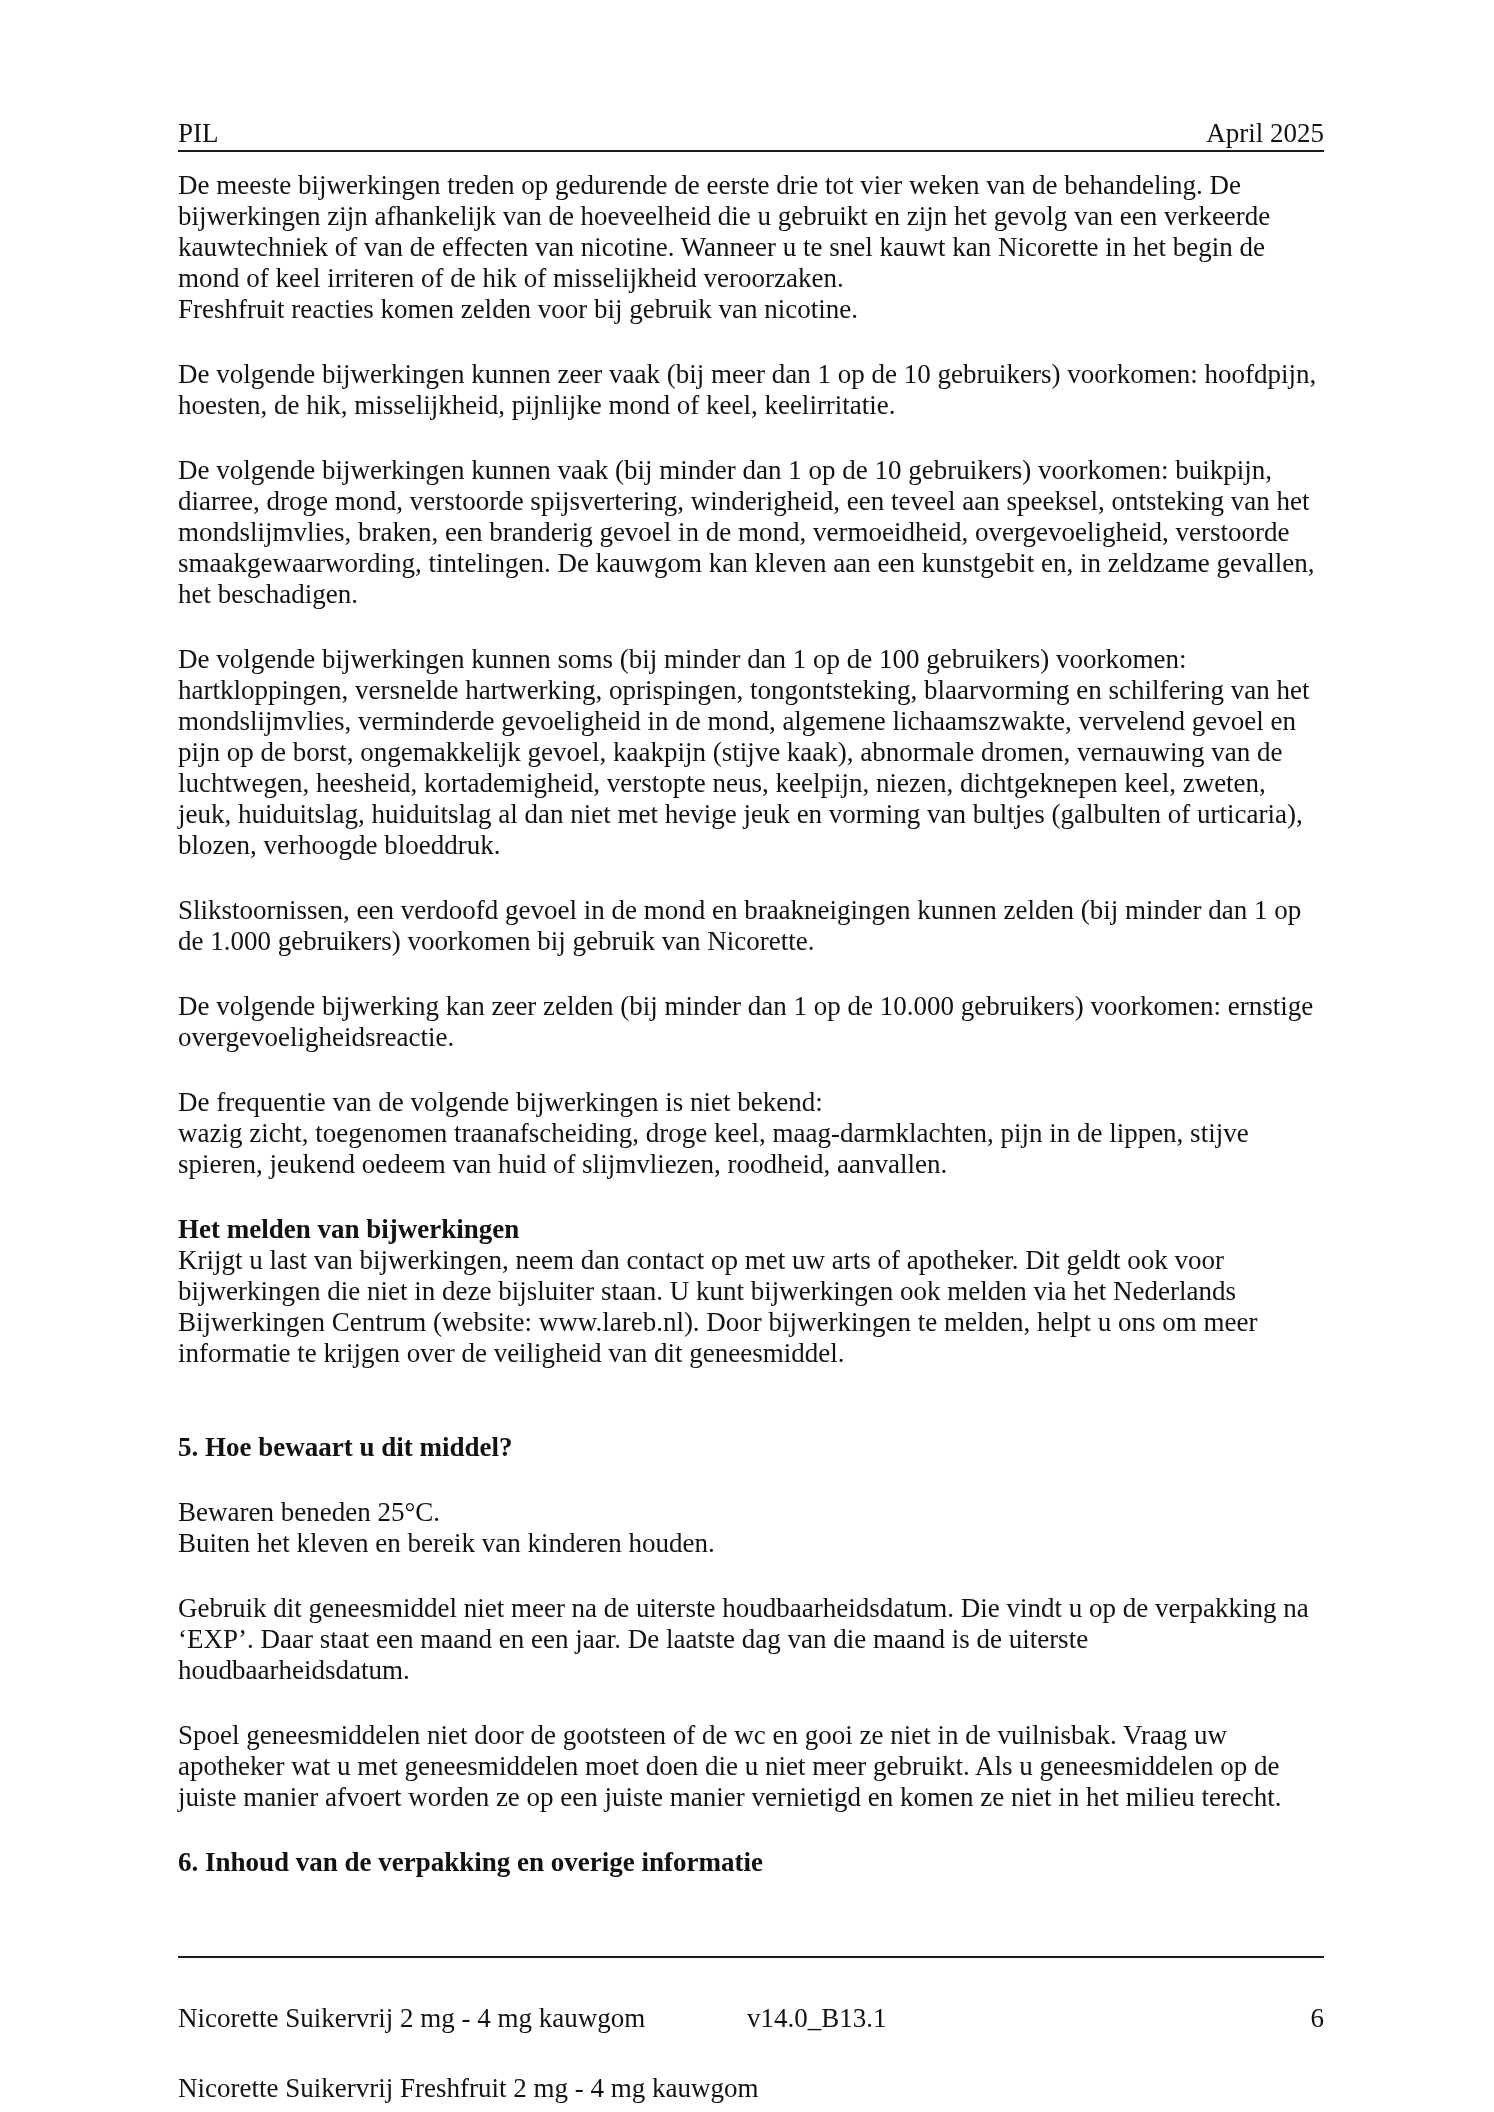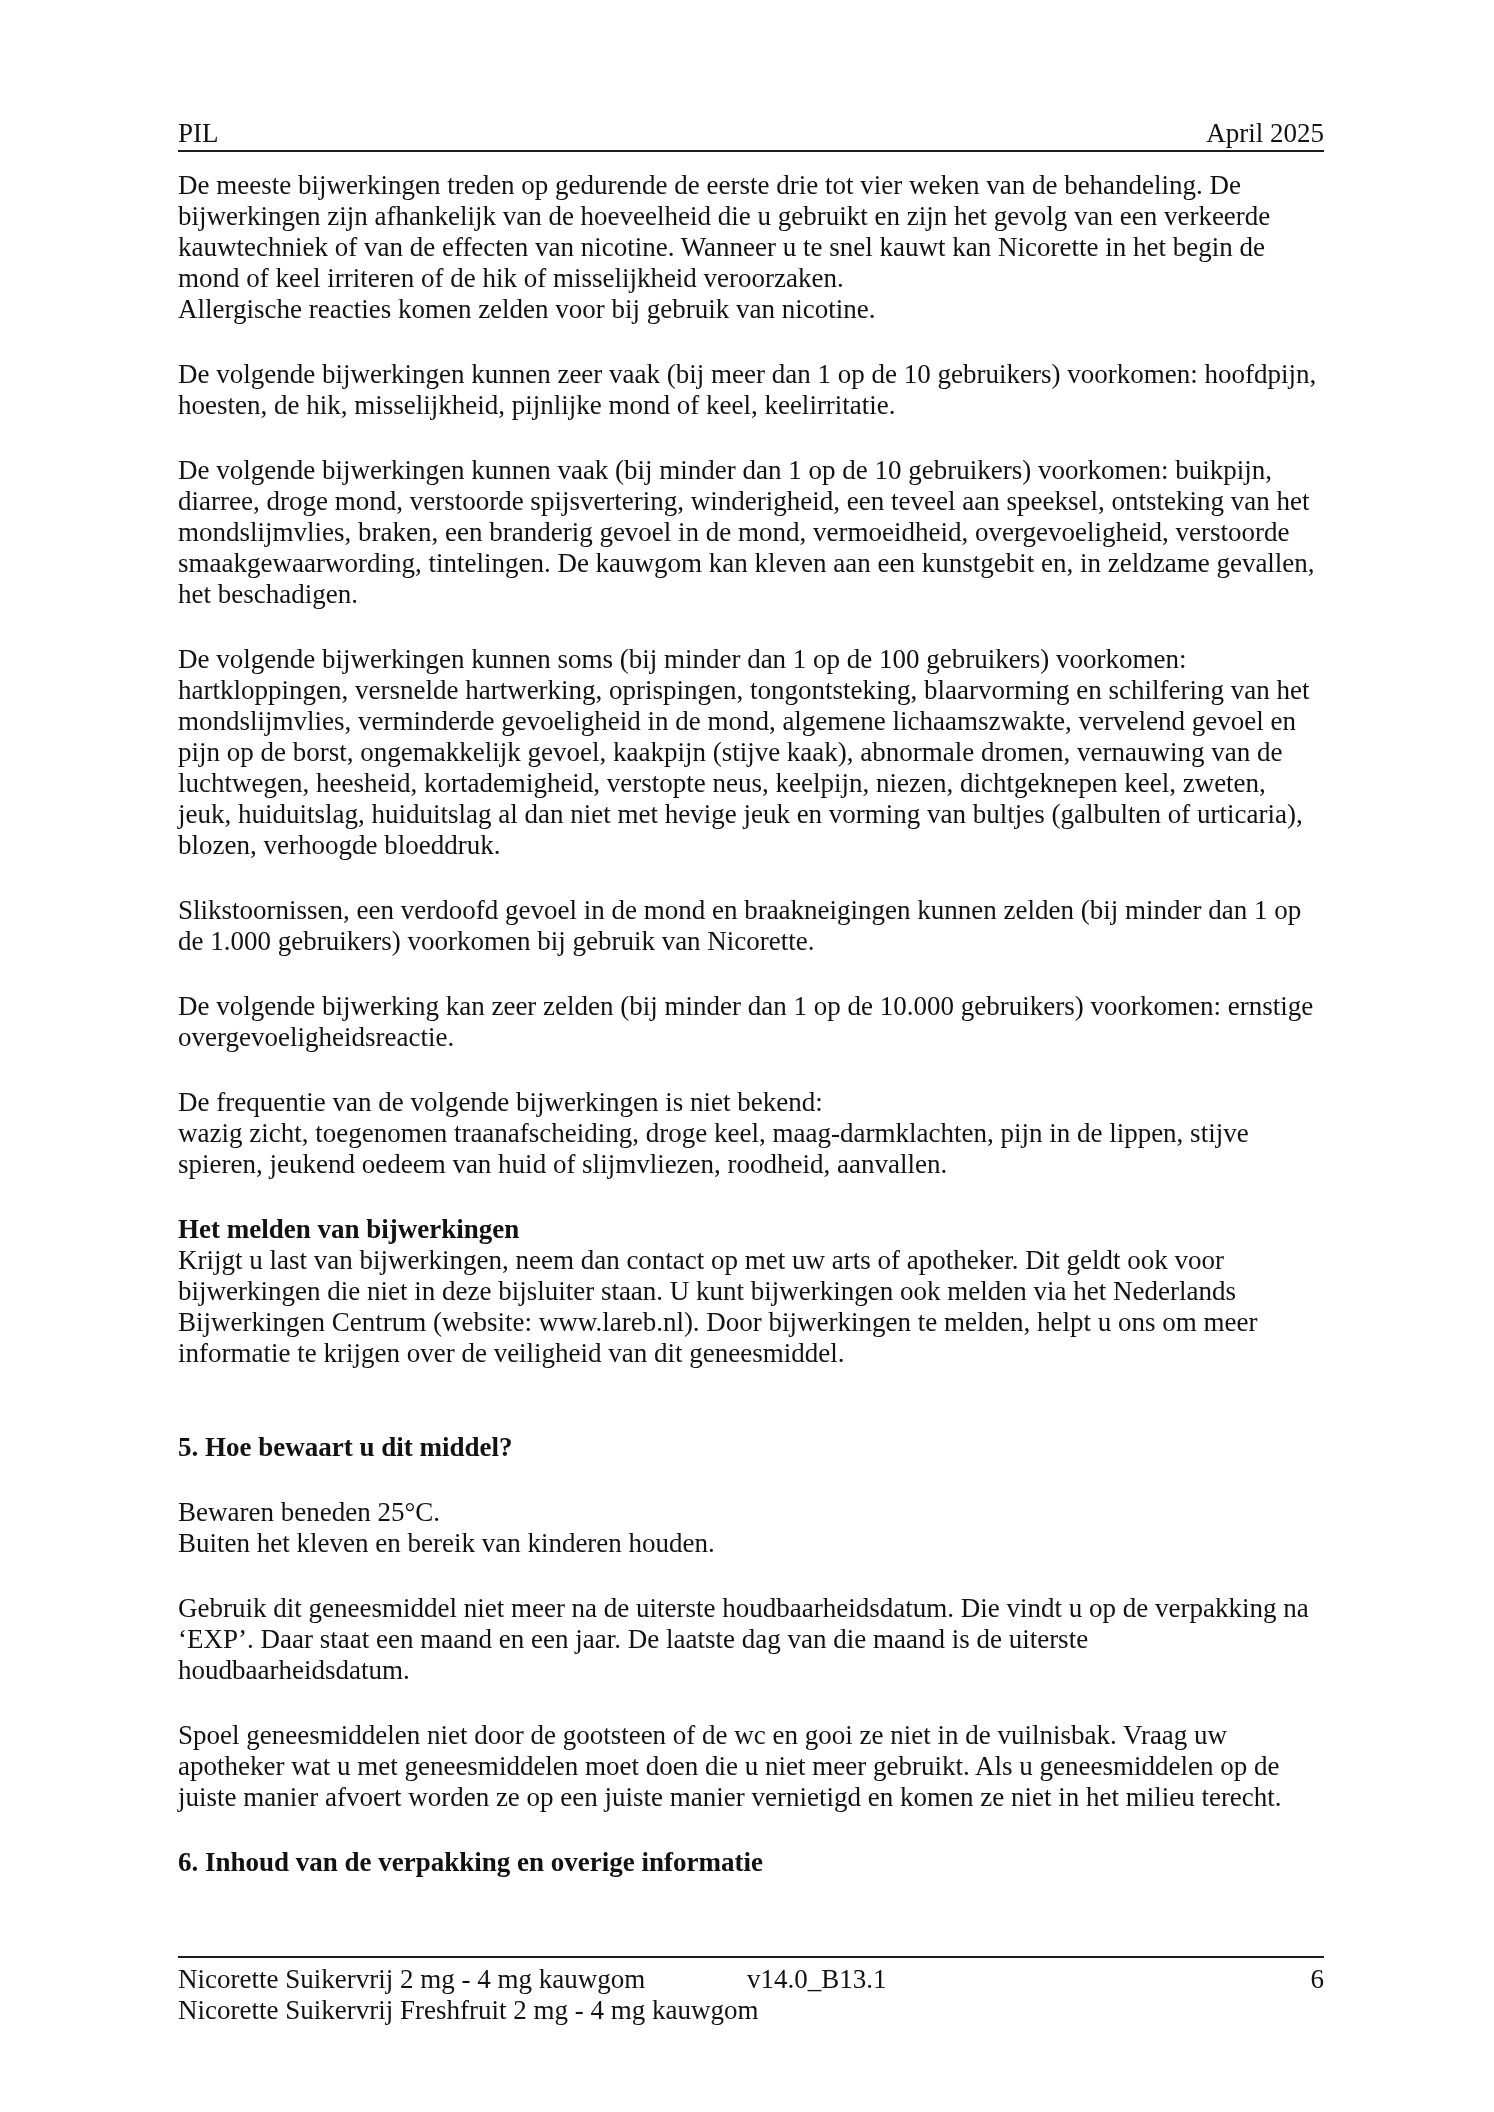--- a/index.html
+++ b/index.html
@@ -52,38 +52,39 @@
     left: 178px;
     top: 1956px;
     width: 1146px;
     border-top: 2px solid #1c1c1c;
     padding-top: 6px;
   }
   .footer-row {
     position: relative;
     height: 31px;
     white-space: nowrap;
+    margin-top: 39px;
   }
   .footer-left   { position: absolute; left: 0; }
   .footer-center { position: absolute; left: 569px; }
   .footer-right  { position: absolute; right: 0; }
 </style>
 </head>
 <body>
 
 <div class="page">
 
   <div class="doc-header">
     <span>PIL</span>
     <span>April 2025</span>
   </div>
 
   <div class="doc-content">
     <p>De meeste bijwerkingen treden op gedurende de eerste drie tot vier weken van de behandeling. De bijwerkingen zijn afhankelijk van de hoeveelheid die u gebruikt en zijn het gevolg van een verkeerde kauwtechniek of van de effecten van nicotine. Wanneer u te snel kauwt kan Nicorette in het begin de mond of keel irriteren of de hik of misselijkheid veroorzaken.</p>
-    <p>Allergische reacties komen zelden voor bij gebruik van nicotine.</p>
+    <p>Freshfruit reacties komen zelden voor bij gebruik van nicotine.</p>
     <p class="gap">De volgende bijwerkingen kunnen zeer vaak (bij meer dan 1 op de 10 gebruikers) voorkomen: hoofdpijn, hoesten, de hik, misselijkheid, pijnlijke mond of keel, keelirritatie.</p>
     <p class="gap">De volgende bijwerkingen kunnen vaak (bij minder dan 1 op de 10 gebruikers) voorkomen: buikpijn, diarree, droge mond, verstoorde spijsvertering, winderigheid, een teveel aan speeksel, ontsteking van het mondslijmvlies, braken, een branderig gevoel in de mond, vermoeidheid, overgevoeligheid, verstoorde smaakgewaarwording, tintelingen. De kauwgom kan kleven aan een kunstgebit en, in zeldzame gevallen, het beschadigen.</p>
     <p class="gap">De volgende bijwerkingen kunnen soms (bij minder dan 1 op de 100 gebruikers) voorkomen: hartkloppingen, versnelde hartwerking, oprispingen, tongontsteking, blaarvorming en schilfering van het mondslijmvlies, verminderde gevoeligheid in de mond, algemene lichaamszwakte, vervelend gevoel en pijn op de borst, ongemakkelijk gevoel, kaakpijn (stijve kaak), abnormale dromen, vernauwing van de luchtwegen, heesheid, kortademigheid, verstopte neus, keelpijn, niezen, dichtgeknepen keel, zweten, jeuk, huiduitslag, huiduitslag al dan niet met hevige jeuk en vorming van bultjes (galbulten of urticaria), blozen, verhoogde bloeddruk.</p>
     <p class="gap">Slikstoornissen, een verdoofd gevoel in de mond en braakneigingen kunnen zelden (bij minder dan 1 op de 1.000 gebruikers) voorkomen bij gebruik van Nicorette.</p>
     <p class="gap">De volgende bijwerking kan zeer zelden (bij minder dan 1 op de 10.000 gebruikers) voorkomen: ernstige overgevoeligheidsreactie.</p>
     <p class="gap">De frequentie van de volgende bijwerkingen is niet bekend:</p>
     <p>wazig zicht, toegenomen traanafscheiding, droge keel, maag-darmklachten, pijn in de lippen, stijve spieren, jeukend oedeem van huid of slijmvliezen, roodheid, aanvallen.</p>
     <p class="gap bold">Het melden van bijwerkingen</p>
     <p>Krijgt u last van bijwerkingen, neem dan contact op met uw arts of apotheker. Dit geldt ook voor bijwerkingen die niet in deze bijsluiter staan. U kunt bijwerkingen ook melden via het Nederlands Bijwerkingen Centrum (website: www.lareb.nl). Door bijwerkingen te melden, helpt u ons om meer informatie te krijgen over de veiligheid van dit geneesmiddel.</p>
     <p class="gap2 bold">5. Hoe bewaart u dit middel?</p>

